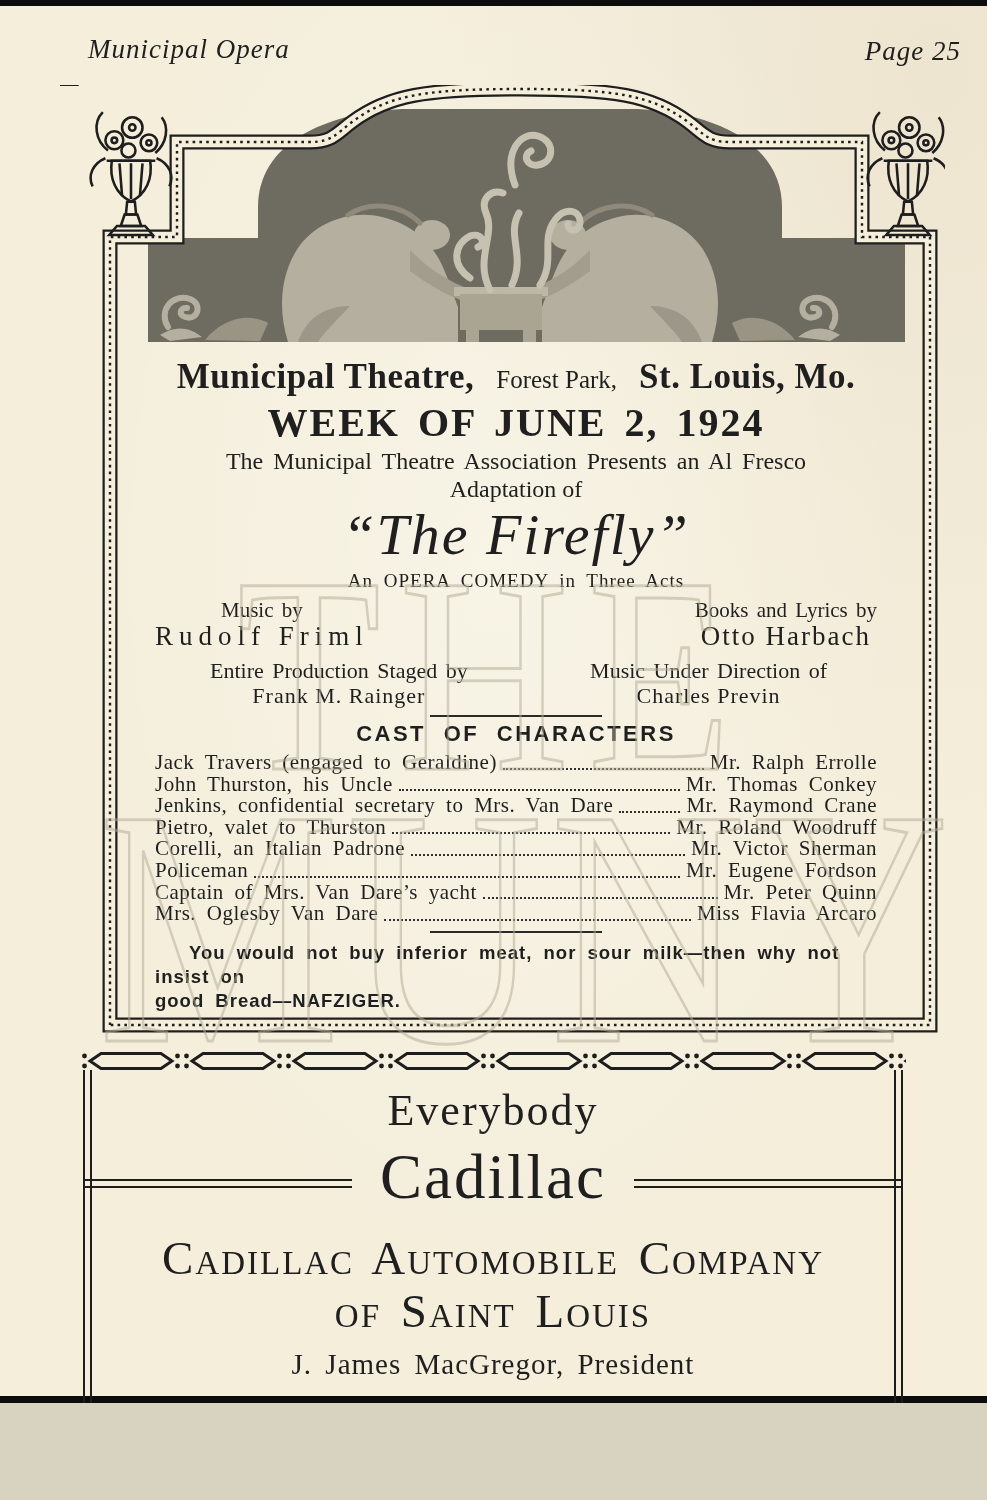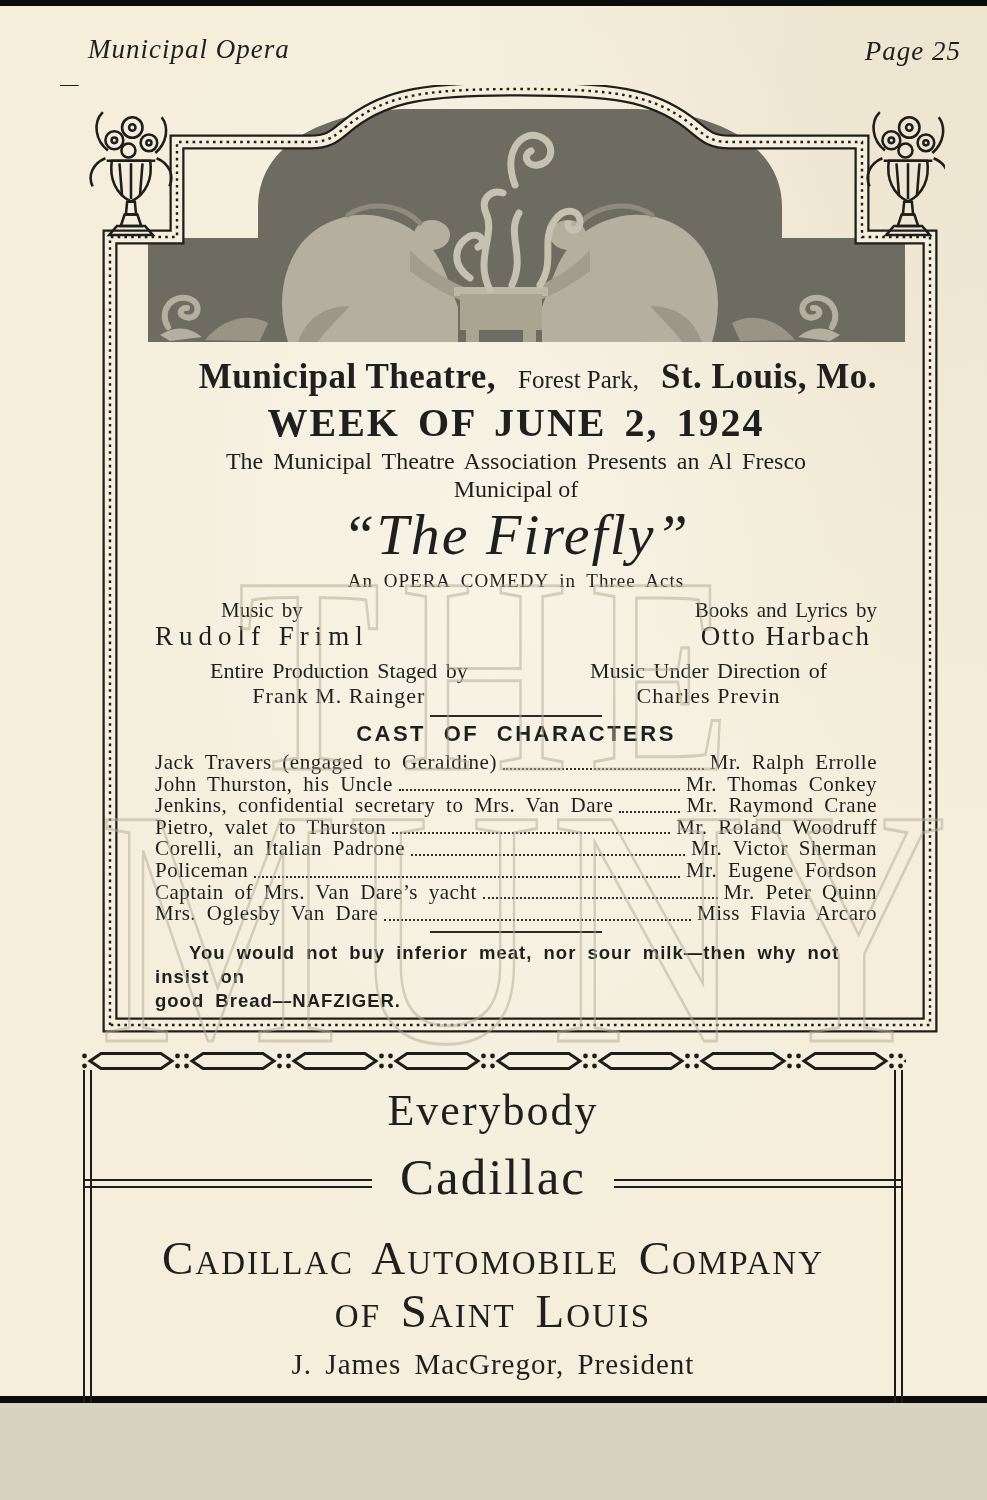--- a/index.html
+++ b/index.html
@@ -18,21 +18,21 @@
 
   
   .running-head-left{position:absolute;top:34px;left:88px;font-style:italic;font-size:27px;letter-spacing:1px;}
   .running-head-right{position:absolute;top:36px;right:26px;font-style:italic;font-size:27px;letter-spacing:1px;}
 
   
   .program-box{position:absolute;left:60px;top:85px;width:885px;height:965px;}
   .frame-svg{position:absolute;left:0;top:0;z-index:1;}
   .program-content{position:absolute;left:95px;right:68px;top:272px;z-index:3;text-align:center;}
 
-  .venue-line{line-height:40px;white-space:nowrap;text-align:right;}
+  .venue-line{line-height:40px;white-space:nowrap;}
   .venue-name,.venue-city{font-weight:bold;font-size:35px;letter-spacing:.5px;}
   .venue-loc{font-size:25px;margin:0 18px;}
   .week-line{margin-top:2px;font-weight:bold;font-size:40px;letter-spacing:2px;line-height:36px;word-spacing:6px;}
   .presents{font-size:24px;line-height:28px;margin-top:6px;word-spacing:4px;}
   .presents2{font-size:24px;line-height:28px;}
   .show-title{margin-top:2px;font-size:58px;line-height:60px;font-weight:normal;font-style:italic;letter-spacing:2px;}
   .show-subtitle{font-size:19px;line-height:32px;letter-spacing:1px;word-spacing:5px;}
 
   .credits-row{display:flex;justify-content:space-between;margin-top:2px;}
   .credits-row-2{margin-top:8px;padding:0 50px 0 55px;}
@@ -67,21 +67,21 @@
   .ad-side{position:absolute;top:22px;bottom:22px;width:9px;border-left:2.5px solid #1d1d1d;border-right:2.5px solid #1d1d1d;box-sizing:border-box;}
   .ad-side-left{left:1px;}
   .ad-side-right{right:1px;}
   .chain{position:absolute;left:-2px;width:826px;height:26px;}
   .chain-top{top:0;}
   .chain-bottom{bottom:0;}
   .ad-line1{padding-top:40px;font-size:44px;line-height:46px;letter-spacing:2px;}
   .ad-line2{margin-top:6px;font-size:42px;line-height:50px;letter-spacing:1px;word-spacing:9px;}
   .brand-row{display:flex;align-items:center;margin-top:8px;padding:0 2px;height:70px;}
   .brand-rule{flex:1;height:9px;border-top:2.5px solid #1d1d1d;border-bottom:2.5px solid #1d1d1d;box-sizing:border-box;transform:translateY(6px);}
-  .brand{font-size:51px;letter-spacing:2px;margin:0 28px;white-space:nowrap;}
+  .brand{font-size:63px;letter-spacing:2px;margin:0 28px;white-space:nowrap;}
   .company1{margin-top:22px;font-variant:small-caps;font-size:47px;line-height:48px;letter-spacing:2px;word-spacing:6px;}
   .company2{margin-top:4px;font-variant:small-caps;font-size:47px;line-height:50px;letter-spacing:2px;word-spacing:6px;}
   .signature{margin-top:12px;font-size:29px;line-height:32px;letter-spacing:1px;word-spacing:5px;}
 </style>
 </head>
 <body>
 
 <div class="page">
   <div class="edge edge-top"></div>
   <div class="edge edge-bottom"></div>
@@ -152,21 +152,21 @@
     </svg>
 
     <div class="program-content">
       <div class="venue-line">
         <span class="venue-name">Municipal Theatre,</span>
         <span class="venue-loc">Forest Park,</span>
         <span class="venue-city">St. Louis, Mo.</span>
       </div>
       <div class="week-line">WEEK OF JUNE 2, 1924</div>
       <div class="presents">The Municipal Theatre Association Presents an Al Fresco</div>
-      <div class="presents2">Municipal of</div>
+      <div class="presents2">Adaptation of</div>
       <div class="show-title">“The Firefly”</div>
       <div class="show-subtitle">An OPERA COMEDY in Three Acts</div>
 
       <div class="credits-row credits-row-1">
         <div class="credit">
           <div class="credit-role">Music by</div>
           <div class="credit-name name-spaced">Rudolf Friml</div>
         </div>
         <div class="credit">
           <div class="credit-role">Books and Lyrics by</div>

